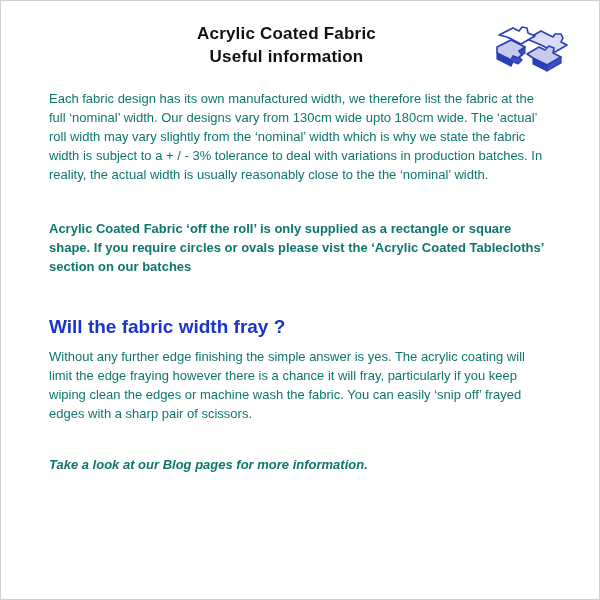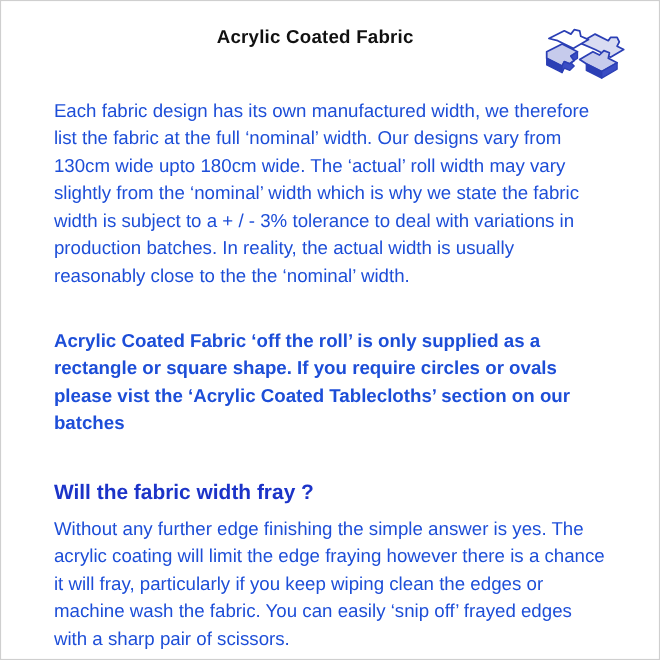--- a/index.html
+++ b/index.html
@@ -58,23 +58,23 @@
     font-size: 19px;
     font-weight: bold;
     margin: 0 0 8px 0;
     line-height: 1.2;
   }
   .section-gap {
     height: 26px;
   }
   p.body {
     margin: 0 0 14px 0;
-    font-size: 17px;
+    font-size: 13px;
     line-height: 1.47;
-    color: #1d4ed8;
+    color: #0f766e;
     text-align: left;
   }
   p.body.last {
     margin-bottom: 0;
   }
   p.bold {
     font-weight: bold;
   }
   p.italicbold {
     font-weight: bold;
@@ -97,20 +97,21 @@
   }
 </style>
 </head>
 <body>
 
 <div class="page">
 
   <div class="header">
     <h1>
       <span>Acrylic Coated Fabric</span>
+      <span class="line2">Useful information</span>
     </h1>
   </div>
 
   <div class="logo">
     <svg width="96" height="62" viewBox="0 0 96 62" xmlns="http://www.w3.org/2000/svg">
       <g>
 
         <path d="M52 22 L66 14 L78 20 L80 17 L86 17 L88 21 L86 25 L92 28 L80 35 L66 28 Z" fill="#d9dcf2" stroke="#2b3fb5" stroke-width="1.6" stroke-linejoin="round"></path>
 
         <path d="M24 18 L38 11 L44 14 L47 10 L52 11 L53 16 L60 19 L46 27 L32 20 Z" fill="#ffffff" stroke="#2b3fb5" stroke-width="1.6" stroke-linejoin="round"></path>

